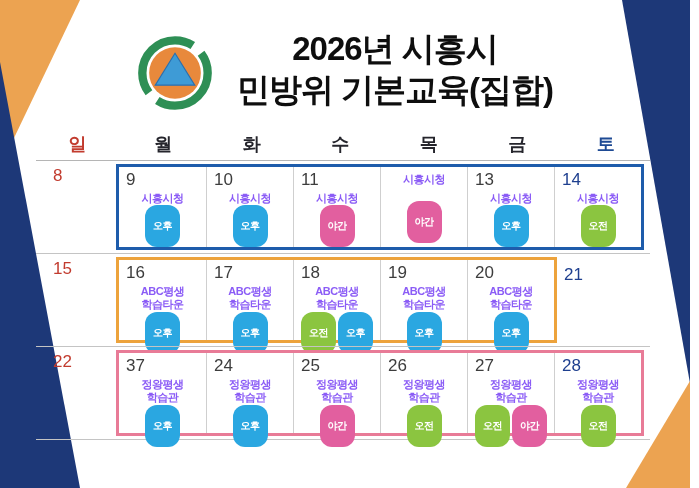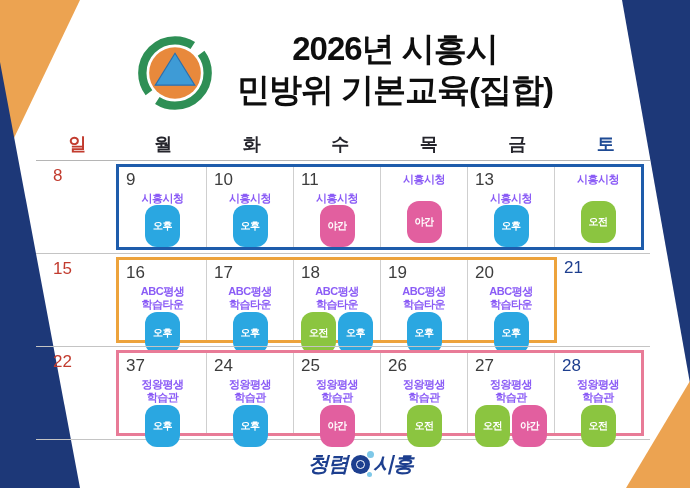--- a/index.html
+++ b/index.html
@@ -30,21 +30,21 @@
   .dow-saturday{color:#1e4a94;}
 
   .week-row{display:flex;height:92px;position:relative;}
   .week-row + .week-row{border-top:1px solid #c4c4c4;}
   .week-row:last-child{border-bottom:1px solid #c4c4c4;}
 
   .sunday-cell{width:80px;padding:5px 0 0 12px;box-sizing:border-box;}
   .week-box{display:flex;border:3px solid;margin:3px 0 3px 0;background:#ffffff;}
   .cell{width:87px;box-sizing:border-box;display:flex;flex-direction:column;padding:3px 2px 4px 2px;}
   .week-box .cell + .cell{border-left:1px solid #cfcfcf;}
-  .trail-cell{margin:1px 0;}
+  .trail-cell{margin:8px 0;}
 
   .day-num{font-size:17px;line-height:19px;padding-left:5px;color:#3d3d3d;}
   .day-sunday{color:#c23b2e;}
   .day-saturday{color:#1e3f8f;}
   .venue{margin-top:3px;text-align:center;font-size:11px;line-height:1.22;
     font-weight:700;color:#8b5cf6;letter-spacing:-0.5px;}
   .badges{margin-top:auto;display:flex;justify-content:center;gap:2px;}
   .badge{display:inline-block;border-radius:12px;padding:14px 8px;font-size:10px;
     font-weight:700;color:#ffffff;white-space:nowrap;letter-spacing:-0.5px;}
 
@@ -126,20 +126,21 @@
               </div>
             </div>
             <div class="cell ">
               <div class="day-num day-weekday">13</div>
               <div class="venue">시흥시청</div>
               <div class="badges">
                 <span class="badge" style="background: rgb(42, 167, 225);">오후</span>
               </div>
             </div>
             <div class="cell ">
+              <div class="day-num day-saturday">14</div>
               <div class="venue">시흥시청</div>
               <div class="badges">
                 <span class="badge" style="background: rgb(139, 197, 64);">오전</span>
               </div>
             </div>
           </div>
         </div>
         <div class="week-row">
           <div class="sunday-cell">
             <div class="day-num day-sunday">15</div>
@@ -232,22 +233,14 @@
               <div class="venue">정왕평생<br>학습관</div>
               <div class="badges">
                 <span class="badge" style="background: rgb(139, 197, 64);">오전</span>
               </div>
             </div>
           </div>
         </div>
       </div>
   </div>
 
-  <div class="footer-logo">
-    <span>청렴</span>
-    <span class="f-circle">
-      <span class="f-dot d1"></span>
-      <span class="f-dot d2"></span>
-    </span>
-    <span>시흥</span>
-  </div>
 
 </div>
 
 </body></html>

